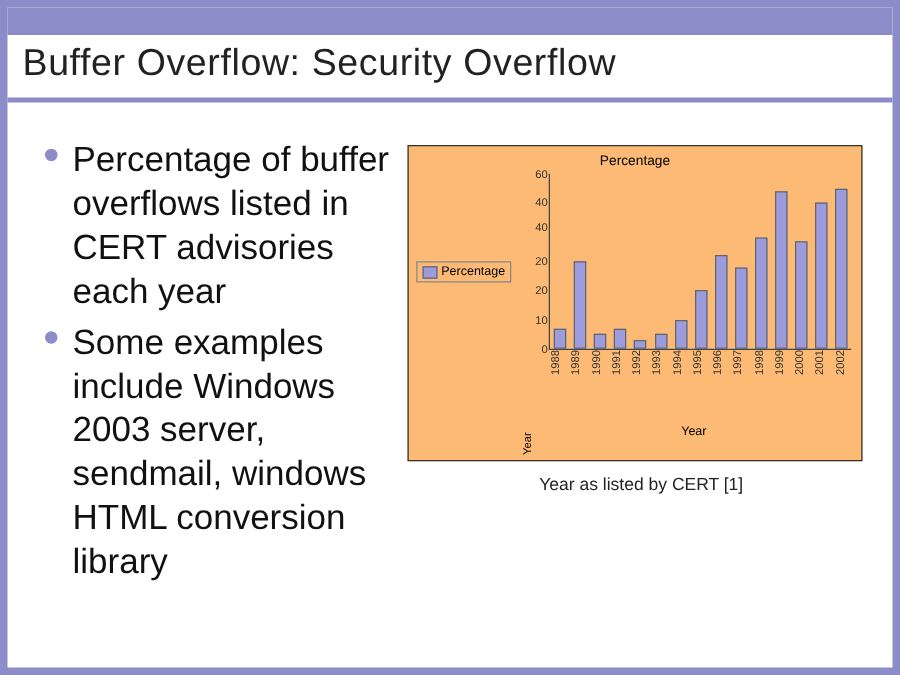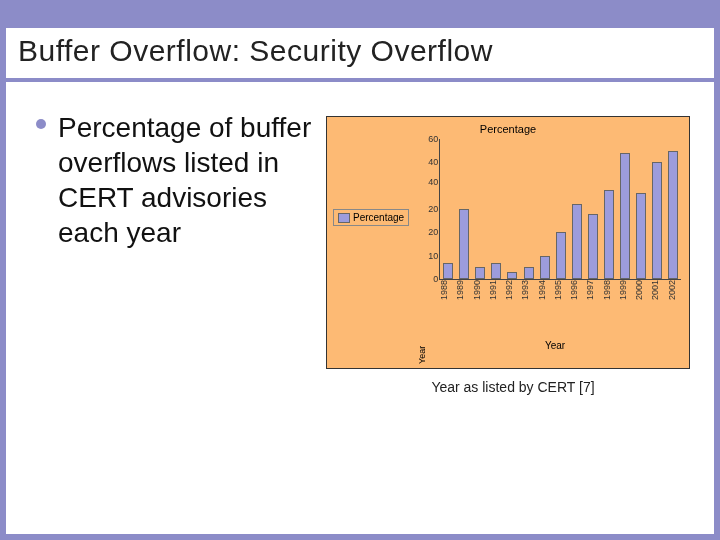--- a/index.html
+++ b/index.html
@@ -176,20 +176,21 @@
 <div class="outer-frame">
   <div class="top-band"></div>
   <div class="title">Buffer Overflow: Security Overflow</div>
   <div class="title-rule"></div>
 
   <div class="body-area">
 
     <div class="bullets">
       <ul>
         <li>Percentage of buffer overflows listed in CERT advisories each year</li>
+        <li>Some examples include Windows 2003 server, sendmail, windows HTML conversion library</li>
       </ul>
     </div>
 
     <div class="chart-col">
       <div class="chart-box">
         <div class="chart-title">Percentage</div>
         <div class="chart-row">
           <div class="legend">
             <span class="swatch"></span>
             <span>Percentage</span>
@@ -236,17 +237,17 @@
                 <div class="xlabel">2001</div>
                 <div class="xlabel">2002</div>
               </div>
             <div class="axis-name-row">
               <div class="y-axis-name">Year</div>
               <div class="x-axis-name">Year</div>
             </div>
           </div>
         </div>
       </div>
-      <div class="caption">Year as listed by CERT [7]</div>
+      <div class="caption">Year as listed by CERT [1]</div>
     </div>
 
   </div>
 </div>
 
 </body></html>

